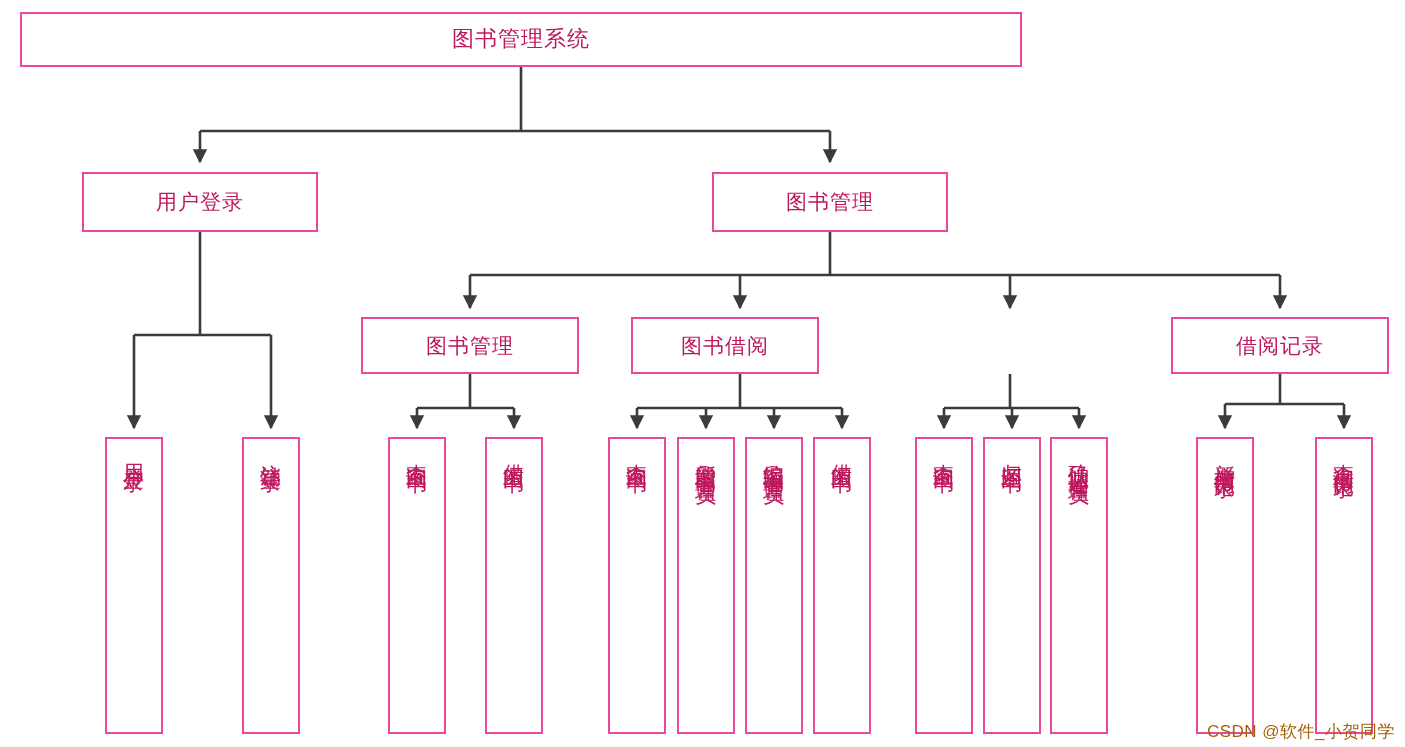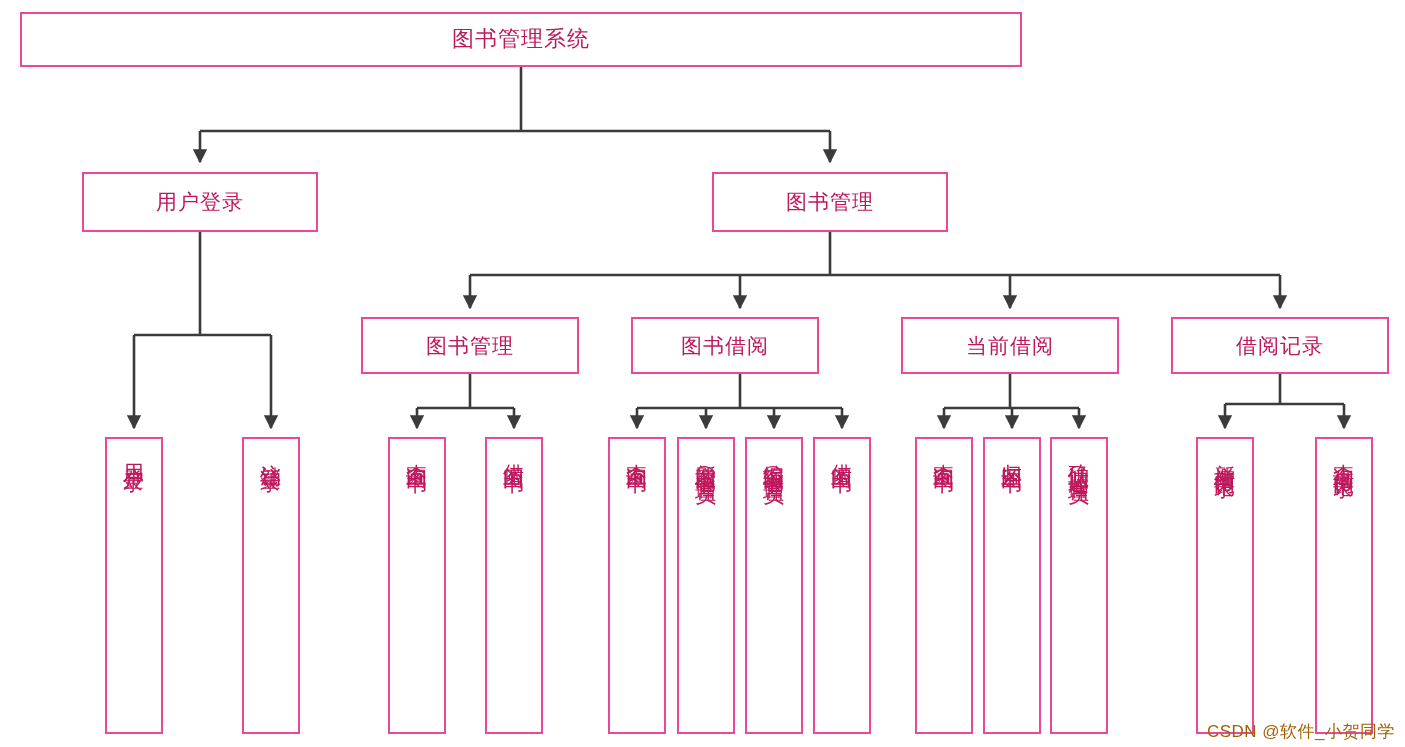--- a/index.html
+++ b/index.html
@@ -133,23 +133,20 @@
   <div class="node horiz" style="left:712px; top:172px; width:236px; height:60px;">
     <span>图书管理</span>
   </div>
 
   <div class="node horiz" style="left:361px; top:317px; width:218px; height:57px;">
     <span>图书管理</span>
   </div>
   <div class="node horiz" style="left:631px; top:317px; width:188px; height:57px;">
     <span>图书借阅</span>
   </div>
-  <div class="node horiz" style="left:901px; top:317px; width:218px; height:57px;">
-    <span>当前借阅</span>
-  </div>
   <div class="node horiz" style="left:1171px; top:317px; width:218px; height:57px;">
     <span>借阅记录</span>
   </div>
 
   <div class="node vert" style="left:105px; top:437px; width:58px; height:297px;">
     <span class="vlabel">用户登录</span>
   </div>
   <div class="node vert" style="left:242px; top:437px; width:58px; height:297px;">
     <span class="vlabel">注销登录</span>
   </div>

